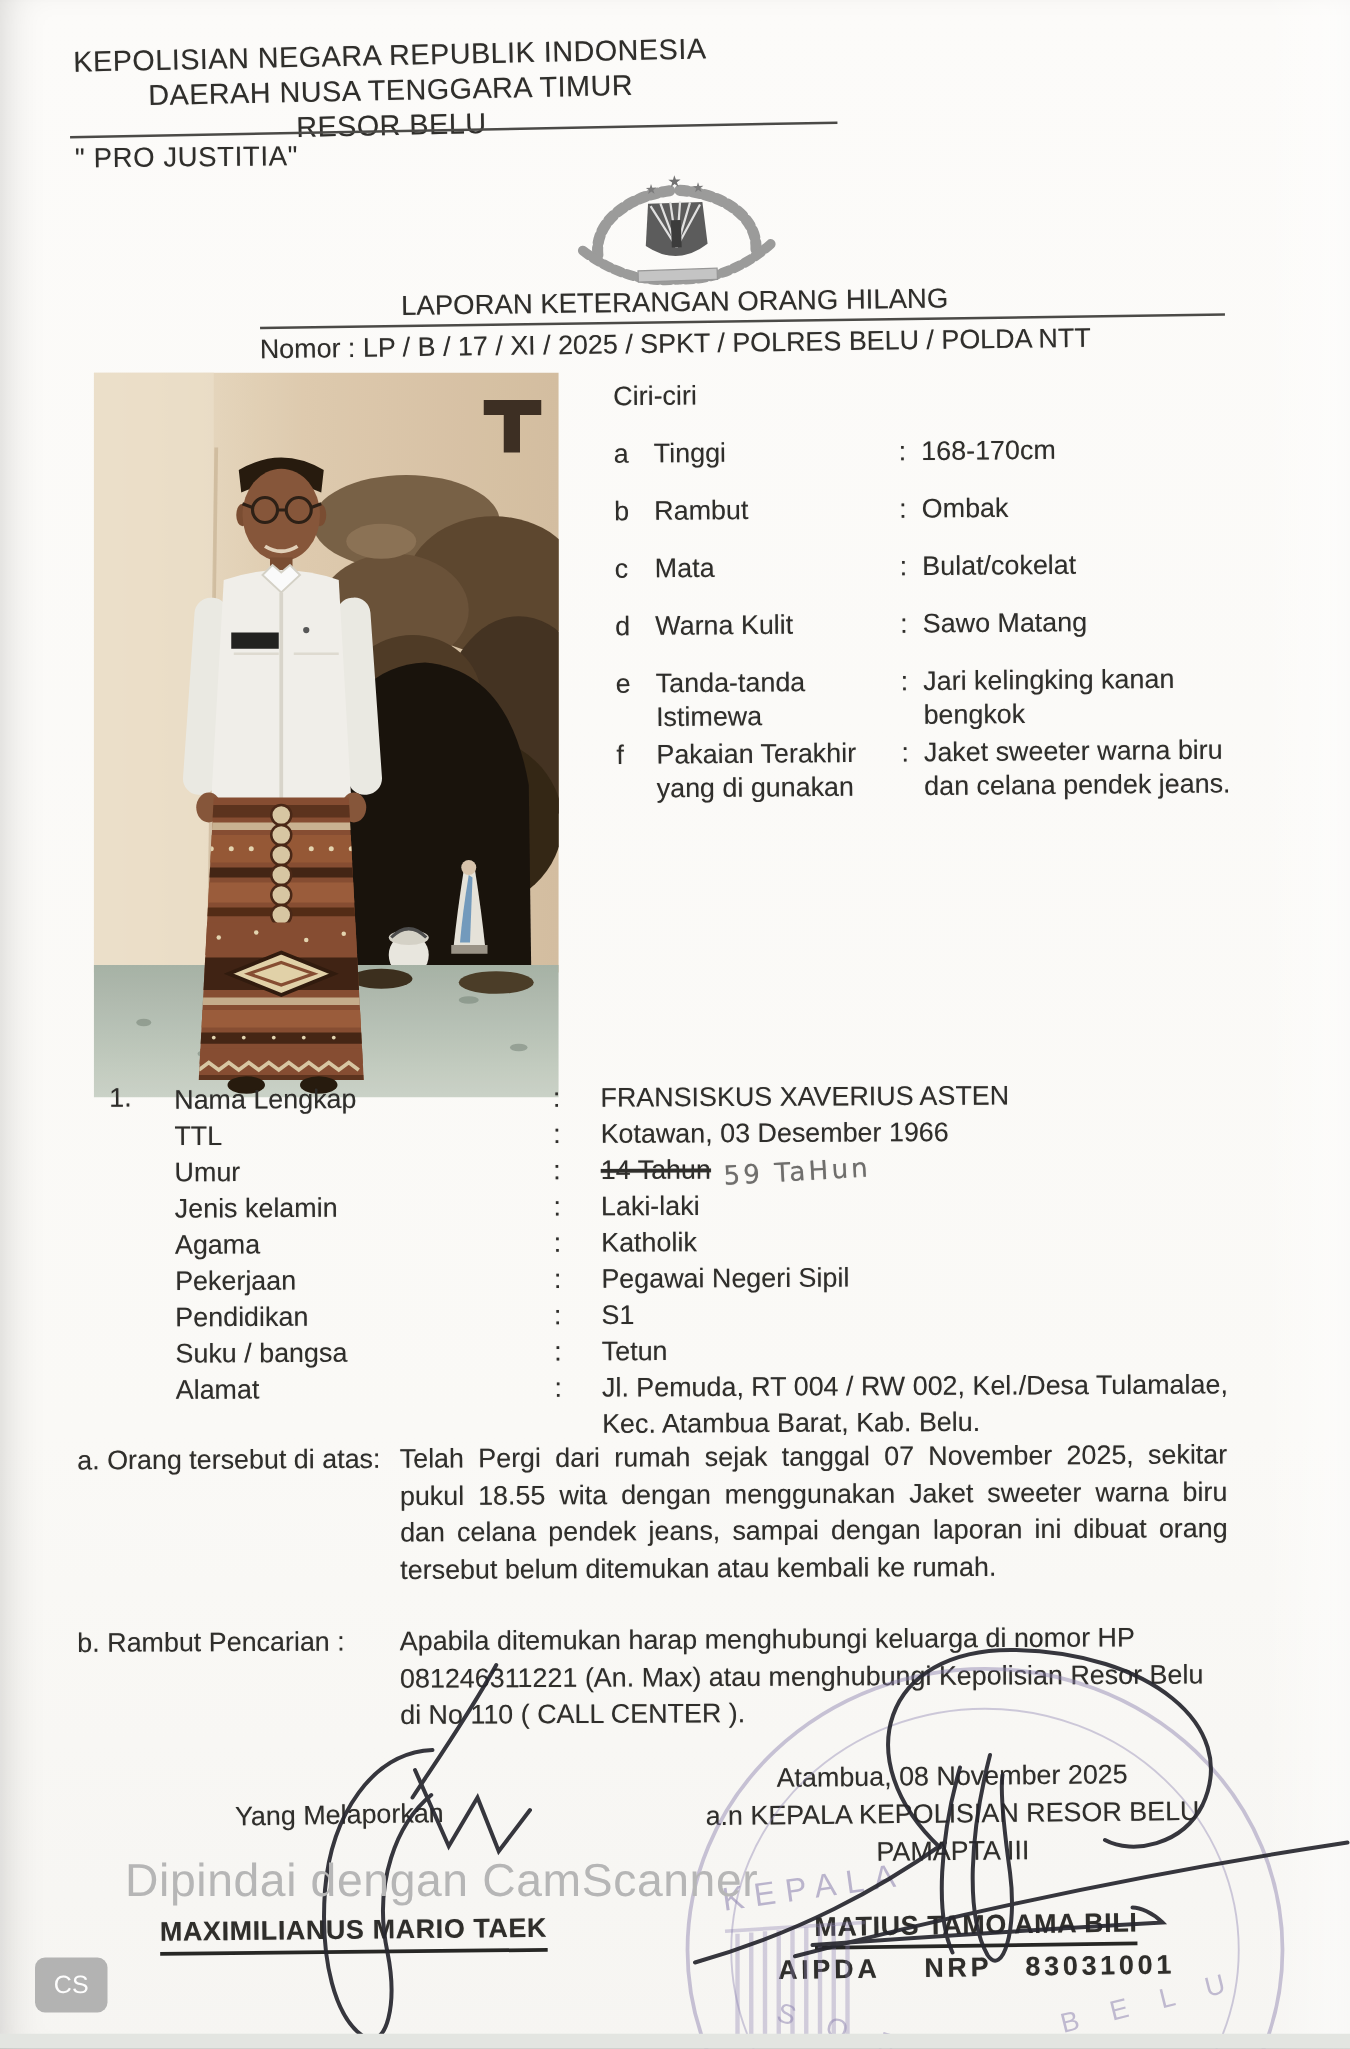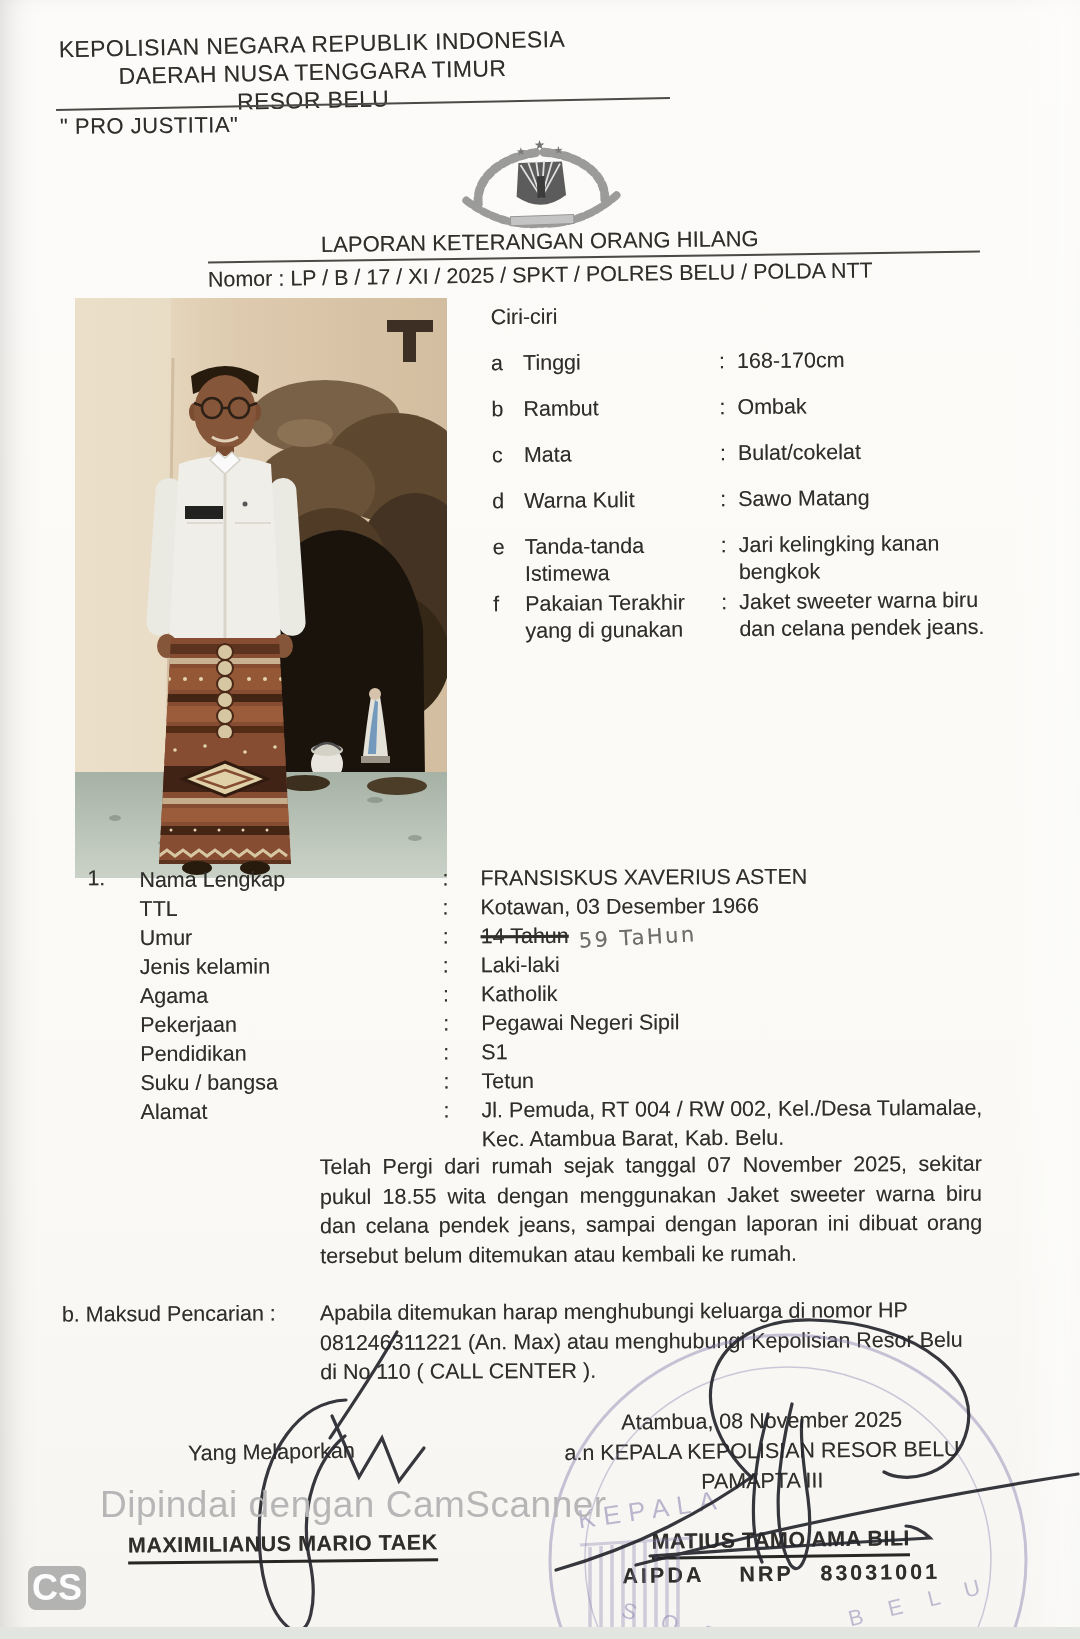--- a/index.html
+++ b/index.html
@@ -56,21 +56,21 @@
   .name-left{left:128px;top:1532px;font-size:21.5px;font-weight:700;letter-spacing:.5px;
              border-bottom:3px solid #272725;padding-bottom:3px;transform:rotate(-0.6deg);}
   .officer-block{left:600px;top:1528px;width:362px;text-align:center;transform:rotate(-0.8deg);}
   .name-right{display:inline-block;font-size:21.5px;font-weight:700;letter-spacing:.5px;
               border-bottom:3px solid #272725;padding-bottom:2px;}
   .rank{margin-top:4px;font-size:21.5px;font-weight:700;white-space:pre;letter-spacing:3px;}
 
   .stamp,.sigs{left:0;top:0;width:1080px;height:1639px;pointer-events:none;}
 
   .wm-logo{left:28px;top:1566px;width:58px;height:44px;background:#a8a8a8;border-radius:8px;
-           color:#fff;font-weight:700;font-size:36px;display:flex;align-items:center;justify-content:center;opacity:.85;}
+           color:#fff;font-weight:400;font-size:20px;display:flex;align-items:center;justify-content:center;opacity:.85;}
   .wm-text{left:100px;top:1484px;font-size:37px;color:#b6b6b6;letter-spacing:.5px;}
   .bottom-strip{left:0;top:1627px;width:1080px;height:12px;background:#e3e5e1;}
   .right-light{right:0;top:0;width:70px;height:1639px;background:linear-gradient(90deg,rgba(255,255,255,0),rgba(255,255,255,.55));}
 </style>
 </head>
 <body>
 
 <div class="page">
   <div class="abs right-light"></div>
 
@@ -318,24 +318,25 @@
       </div>
       <div class="irow">
         <span class="ilab">Alamat</span>
         <span class="icol">:</span>
         <span class="ival">Jl. Pemuda, RT 004 / RW 002, Kel./Desa Tulamalae, Kec. Atambua Barat, Kab. Belu.</span>
       </div>
     </div>
   </div>
 
   <div class="abs para pa txt">
+    <span class="plab">a. Orang tersebut di atas:</span>
     <div class="ptext">Telah Pergi dari rumah sejak tanggal 07 November 2025, sekitar pukul 18.55 wita dengan menggunakan Jaket sweeter warna biru dan celana pendek jeans, sampai dengan laporan ini dibuat orang tersebut belum ditemukan atau kembali ke rumah.</div>
   </div>
   <div class="abs para pb txt">
-    <span class="plab">b. Maksud Pencarian  :</span>
+    <span class="plab">b. Rambut Pencarian  :</span>
     <div class="ptext">Apabila ditemukan harap menghubungi keluarga di nomor HP 081246311221 (An. Max) atau menghubungi Kepolisian Resor Belu di No 110 ( CALL CENTER ).</div>
   </div>
 
   <div class="abs sign-right txt">
     <div>Atambua, 08 November 2025</div>
     <div>a.n KEPALA KEPOLISIAN RESOR BELU</div>
     <div>PAMAPTA III</div>
   </div>
   <div class="abs reporter-label txt">Yang Melaporkan</div>
   <div class="abs name-left txt">MAXIMILIANUS MARIO TAEK</div>

